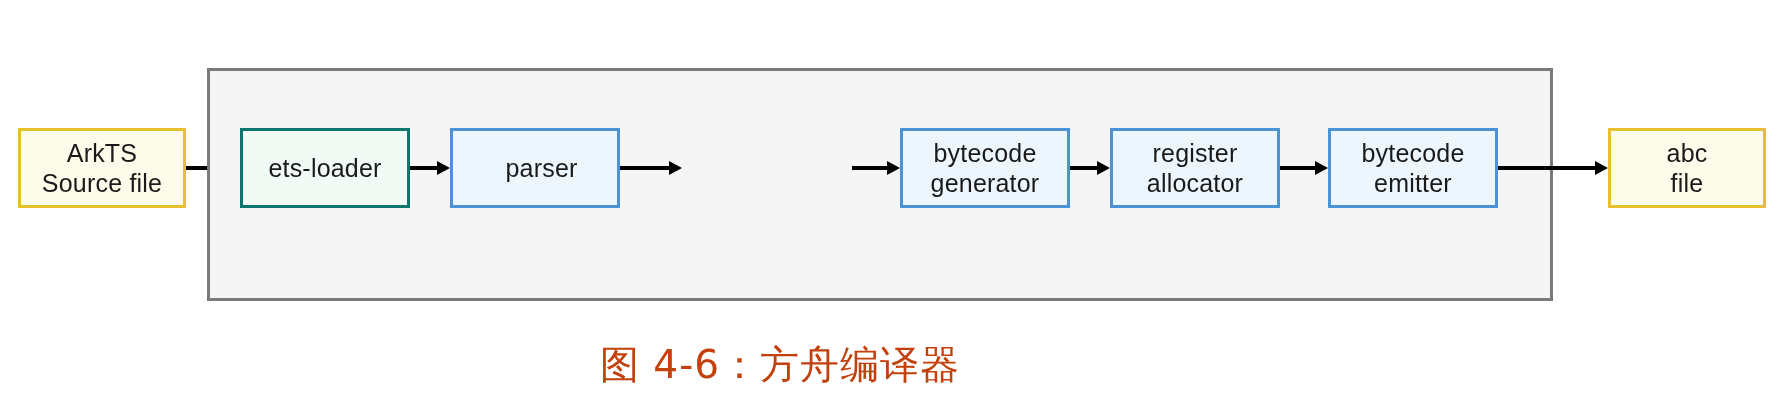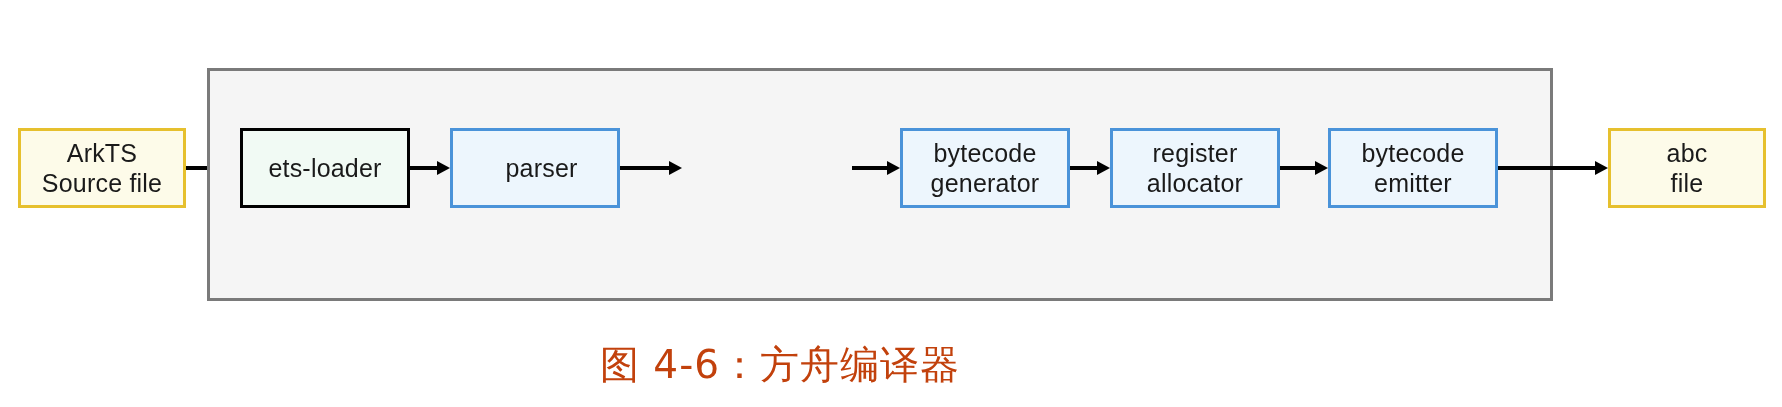--- a/index.html
+++ b/index.html
@@ -48,21 +48,21 @@
     white-space: pre-line;
     letter-spacing: 0.2px;
   }
 
   .node.io {
     background: #fdfbe9;
     border: 3px solid #e6c02e;
   }
   .node.loader {
     background: #f1faf4;
-    border: 3px solid #000000;
+    border: 3px solid #0f766e;
   }
   .node.stage {
     background: #edf6fd;
     border: 3px solid #4a93d9;
   }
 
   
   .n-source  { left: 18px;   top: 112px; width: 168px; height: 80px; }
   .n-abc     { left: 1608px; top: 112px; width: 158px; height: 80px; }
 

